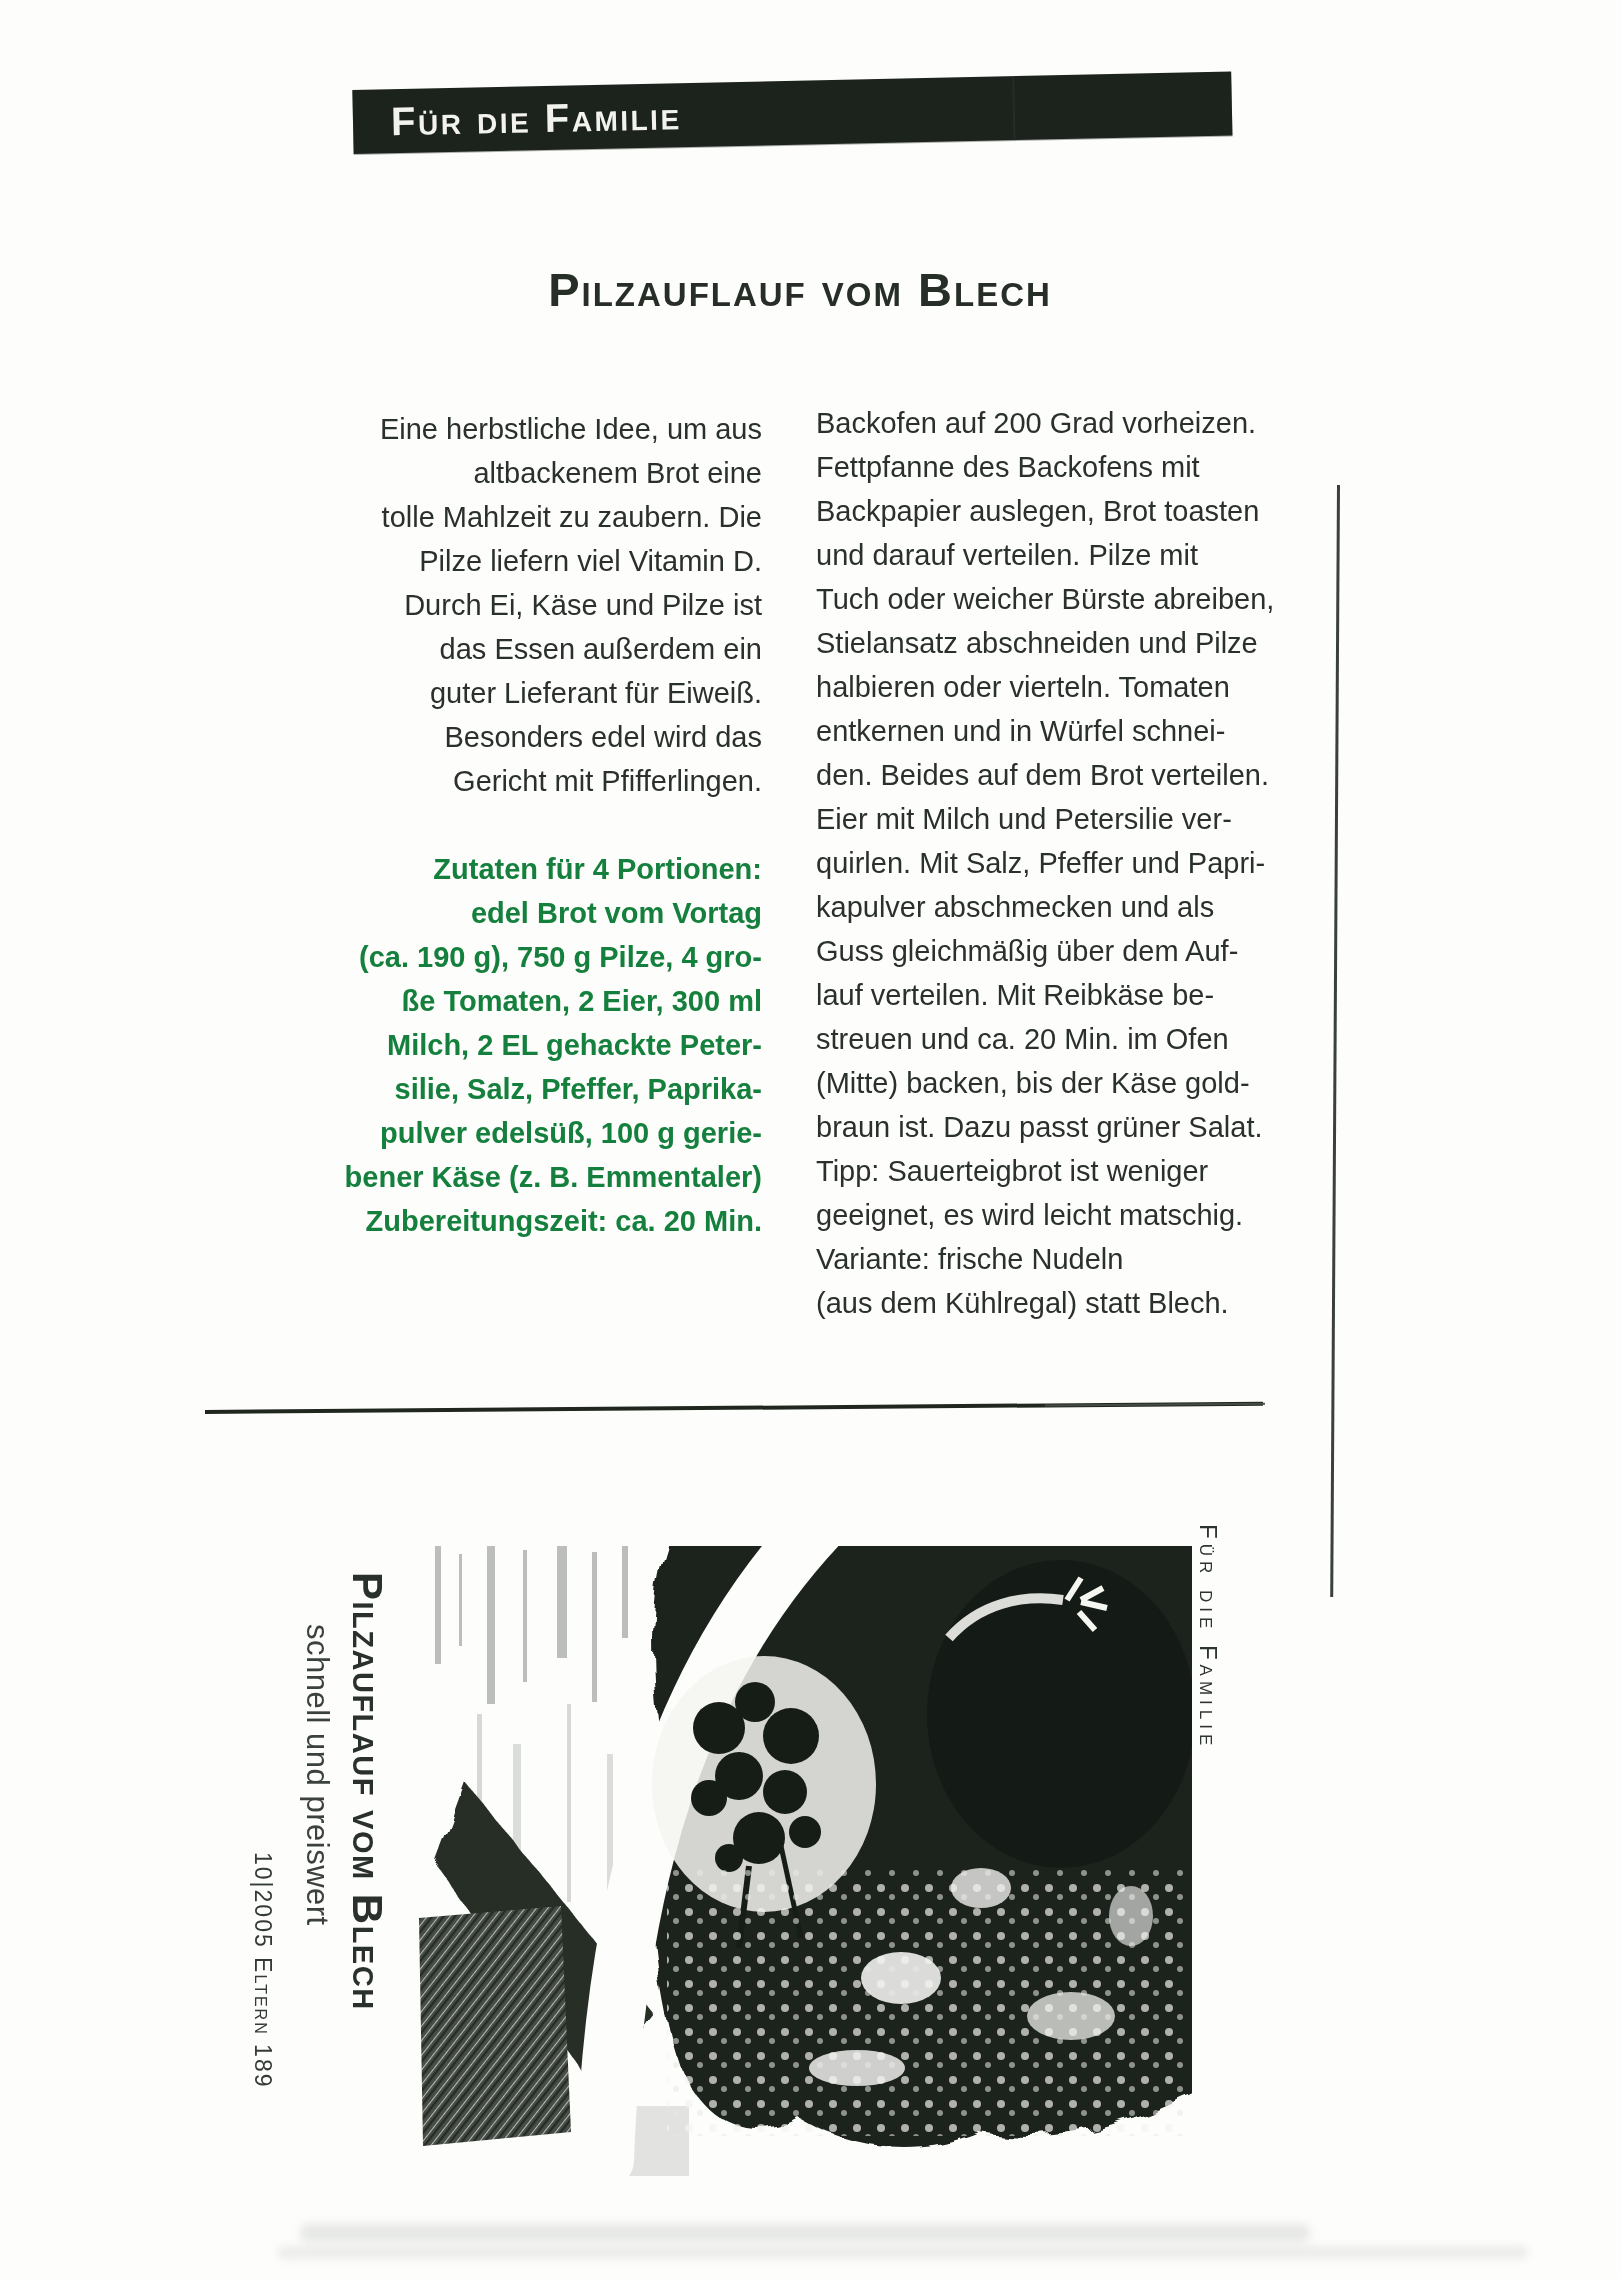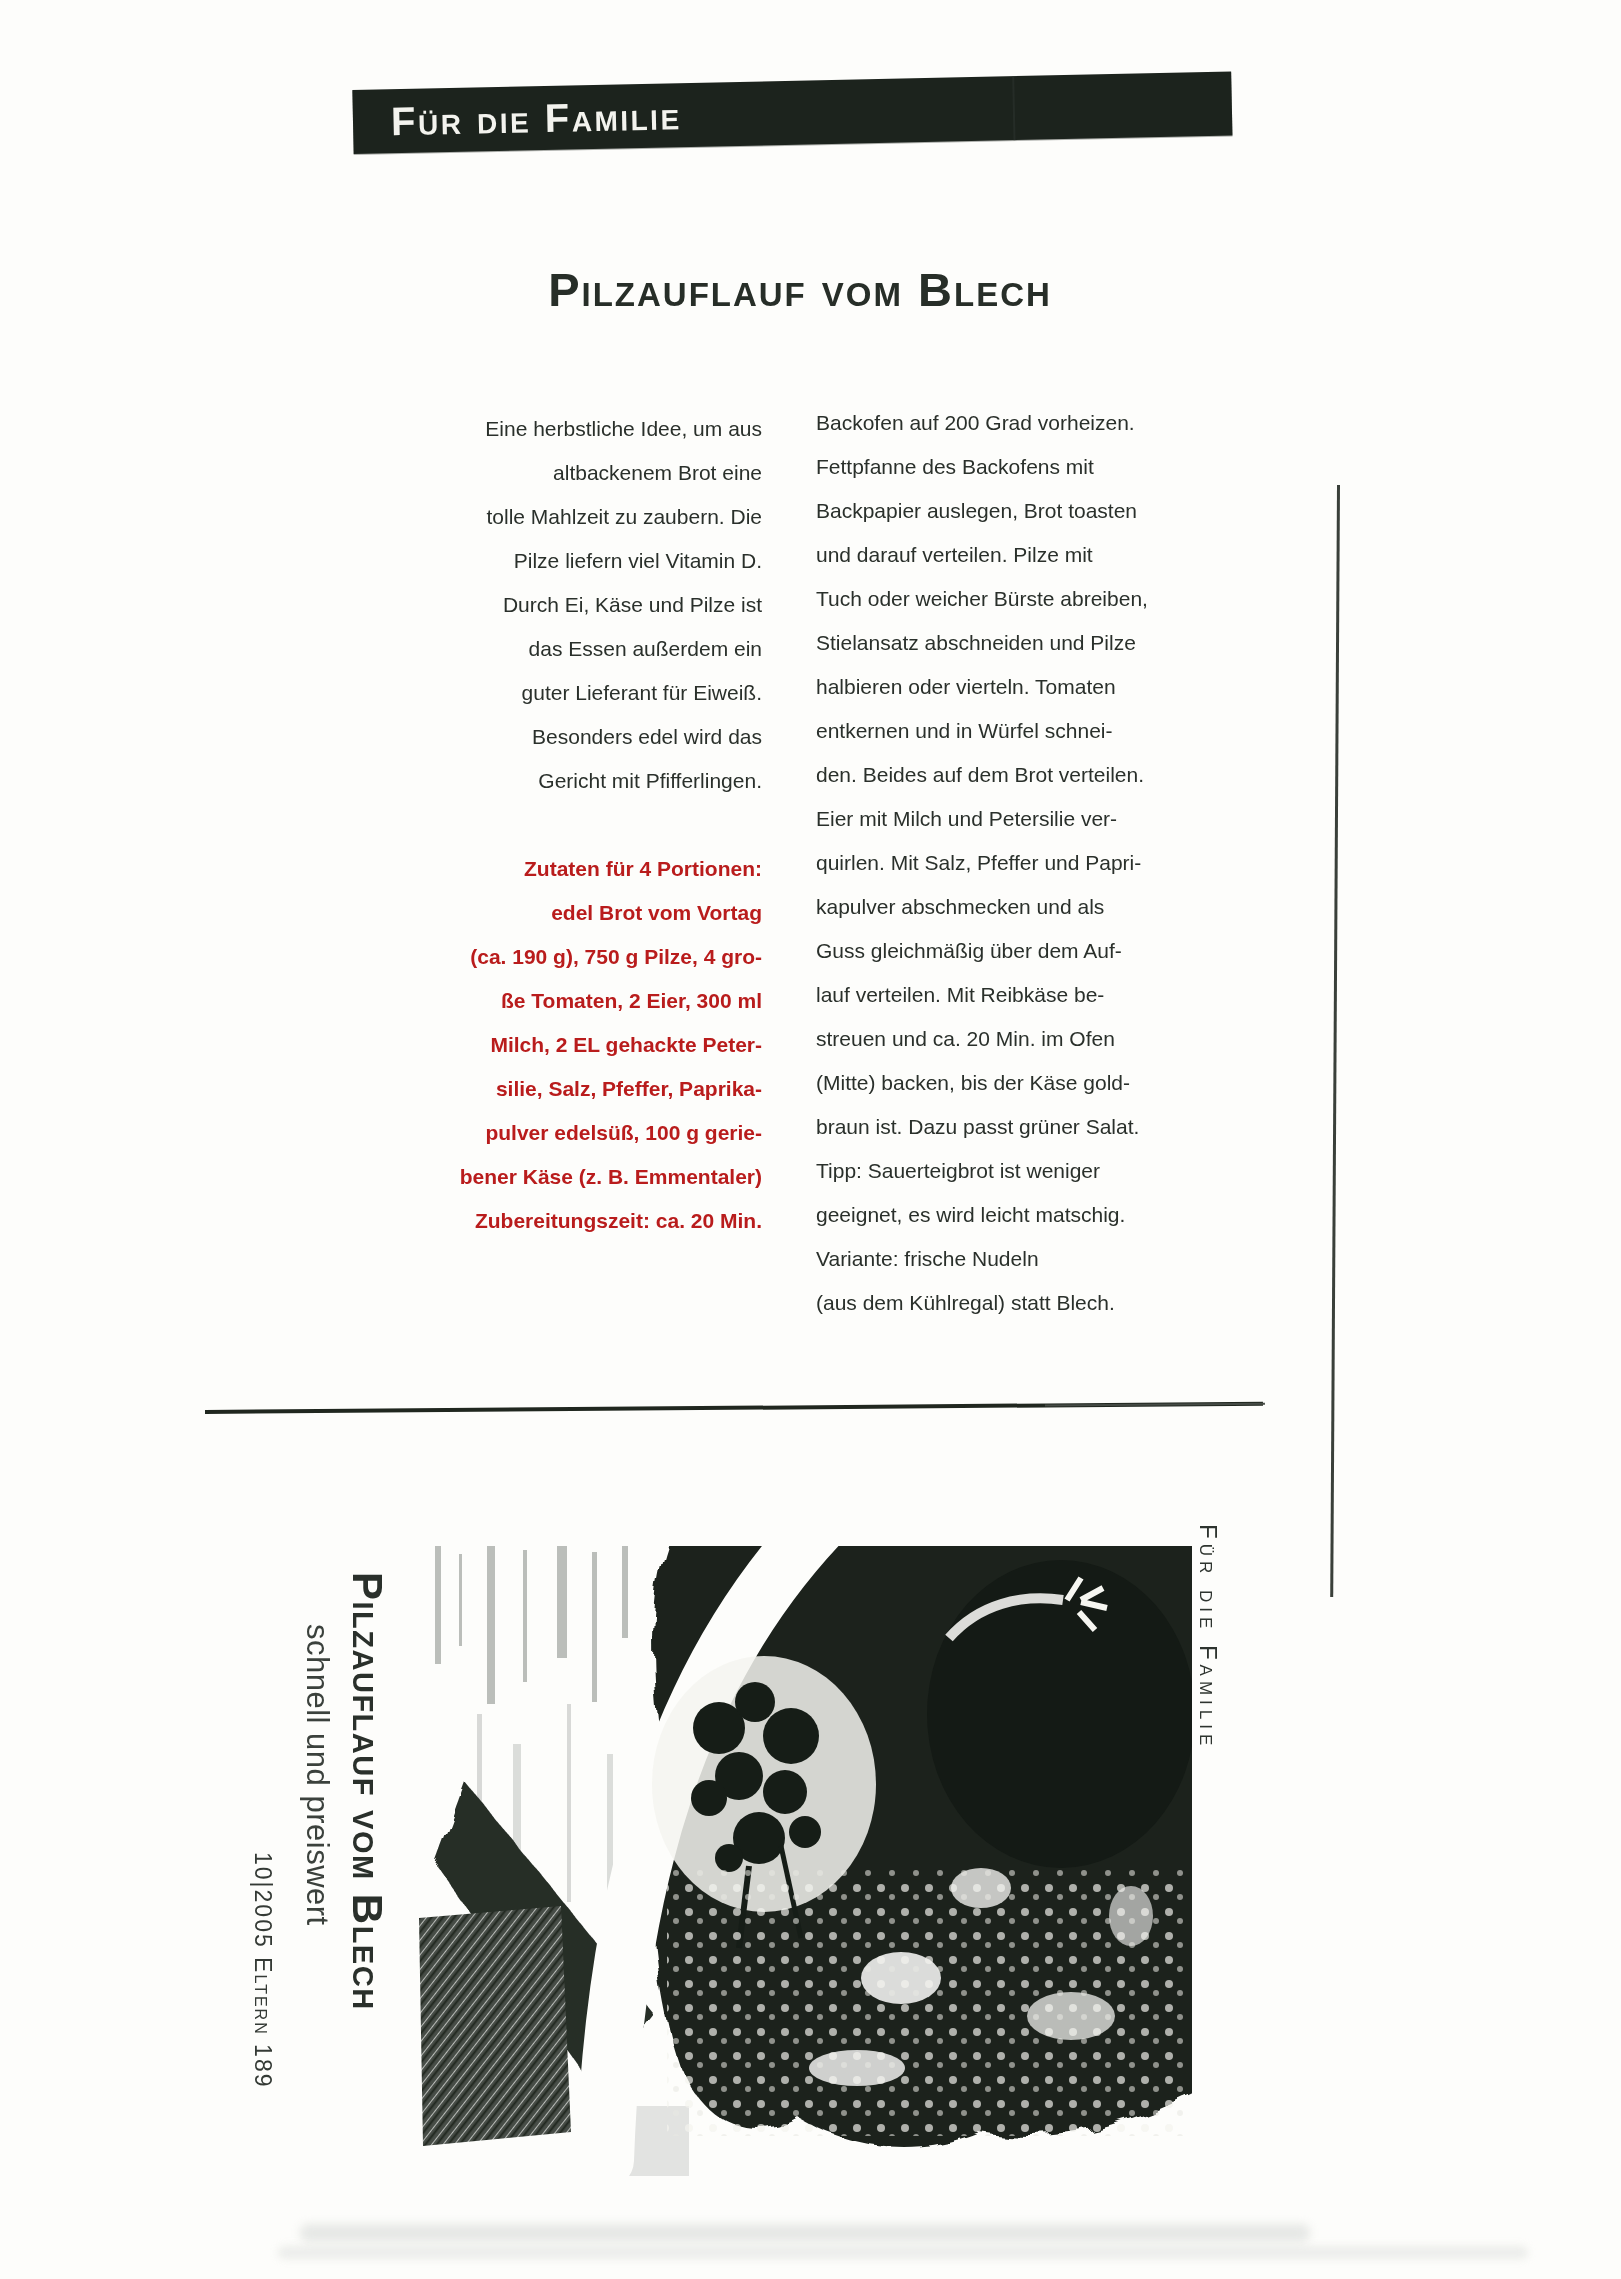--- a/index.html
+++ b/index.html
@@ -34,26 +34,26 @@
   
   .page-title {
     position:absolute; left:400px; top:262px; width:800px;
     text-align:center;
     font-variant:small-caps; font-weight:bold;
     font-size:47px; letter-spacing:2px; color:#272e28;
     white-space:nowrap;
   }
 
   
-  .col { position:absolute; font-size:21px; line-height:44px; }
+  .col { position:absolute; font-size:29px; line-height:44px; }
   .tl  { white-space:nowrap; }
   .col-intro {
     left:330px; top:407px; width:432px; text-align:right;
   }
-  .col-intro .ingredients { margin-top:44px; font-weight:bold; color:#b91c1c; }
+  .col-intro .ingredients { margin-top:44px; font-weight:bold; color:#15803d; }
   .col-steps {
     left:793px; top:401px; width:545px; text-align:left;margin-left:23px;
   }
 
   
   .v-rule {
     position:absolute; left:1337px; top:485px; width:3px; height:1112px;
     background:#3a403a;
     transform:rotate(0.35deg); transform-origin:top center;
   }

